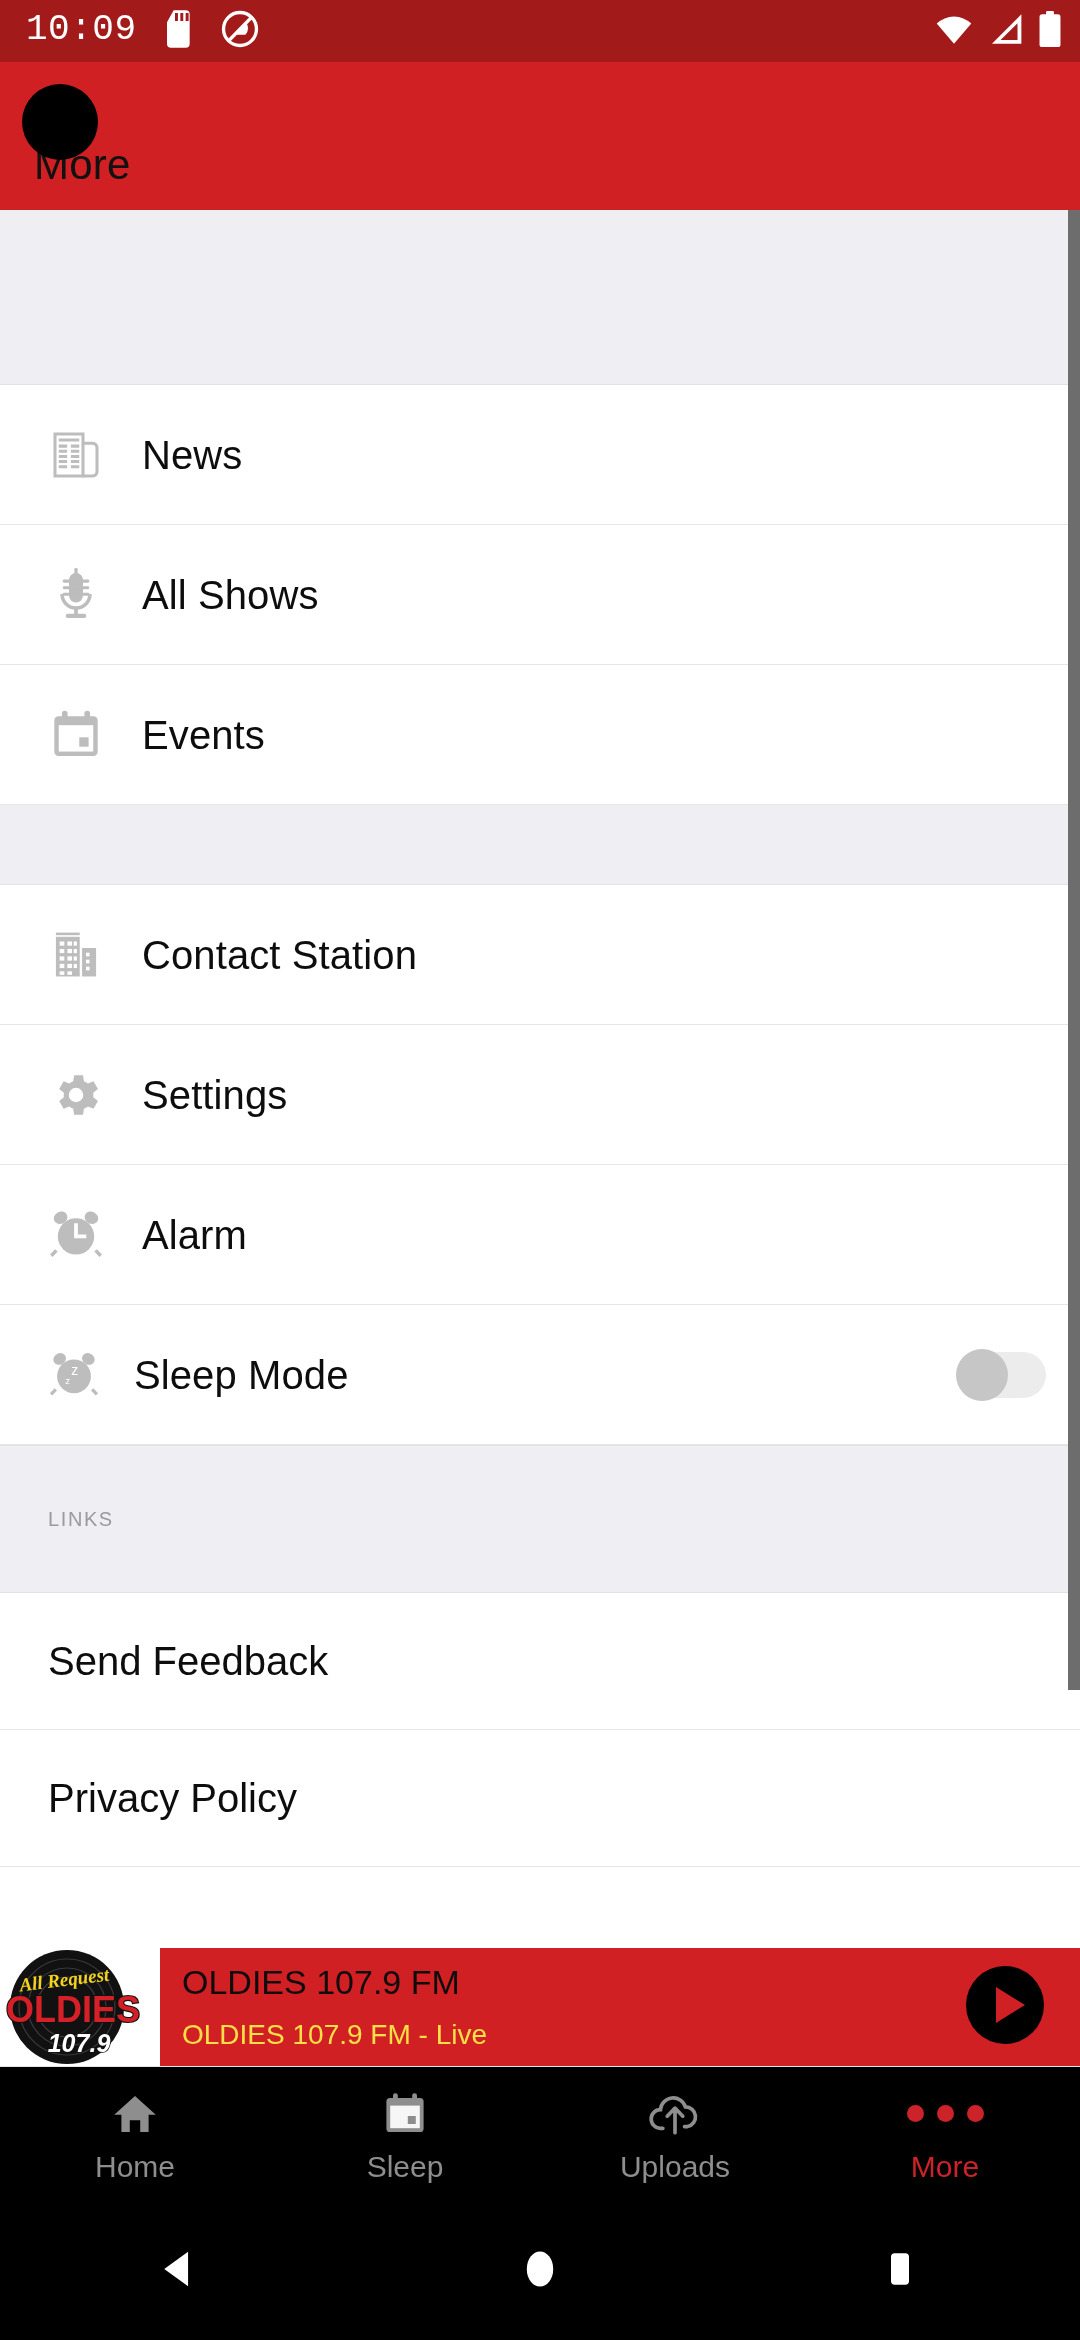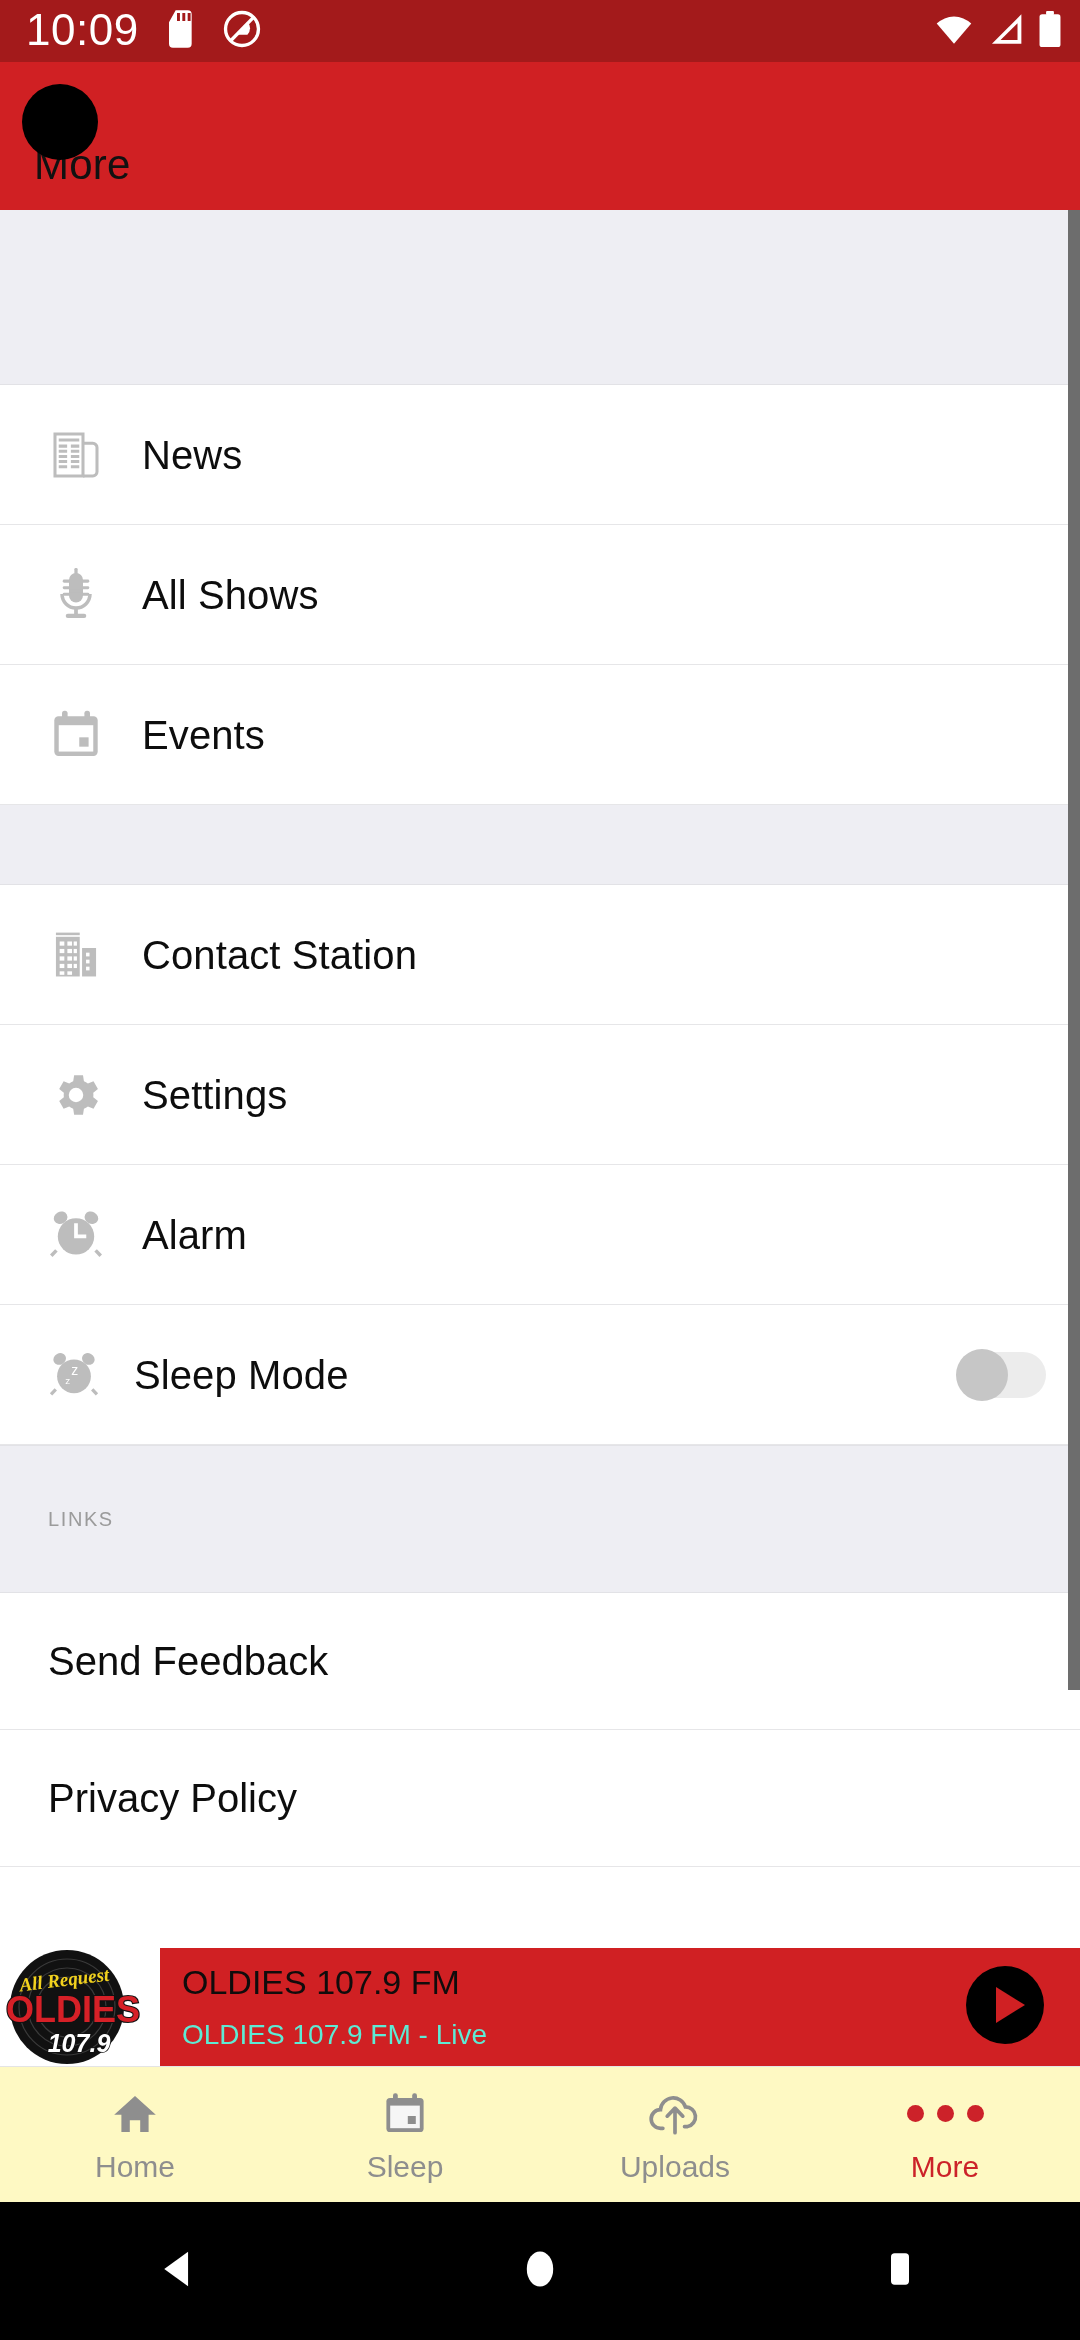--- a/index.html
+++ b/index.html
@@ -27,23 +27,23 @@
     height: 62px;
     flex: 0 0 62px;
     background: #a31a1b;
     display: flex;
     align-items: center;
     padding: 0 18px 0 26px;
     color: #ffffff;
   }
   .sb-left { display: flex; align-items: center; gap: 26px; }
   .sb-time {
-    font-size: 44px;
+    font-size: 36px;
     letter-spacing: 0.5px;
-    font-family: Liberation Sans, sans-serif;
+    font-family: Liberation Mono, monospace;
     line-height: 1;
     position: relative;
     top: -1px;
   }
   .sb-right { margin-left: auto; display: flex; align-items: center; gap: 14px; }
 
   
   .appbar {
     position: relative;
     flex: 0 0 148px;
@@ -199,36 +199,36 @@
     overflow: hidden;
   }
   .np-title {
     font-size: 34px;
     color: #100c0c;
     line-height: 1.15;
     white-space: nowrap;
   }
   .np-sub {
     font-size: 28px;
-    color: #5eead4;
+    color: #fde047;
     line-height: 1.2;
     margin-top: 16px;
     white-space: nowrap;
   }
   .np-play {
     flex: 0 0 150px;
     display: flex;
     align-items: center;
     justify-content: center;
   }
 
   
   .tabbar {
     flex: 0 0 136px;
-    background: #fef9c3;
+    background: #000000;
     border-top: 1px solid #e4e4e4;
     display: flex;
   }
   .tab {
     flex: 1 1 0;
     display: flex;
     flex-direction: column;
     align-items: center;
     justify-content: center;
     gap: 12px;

